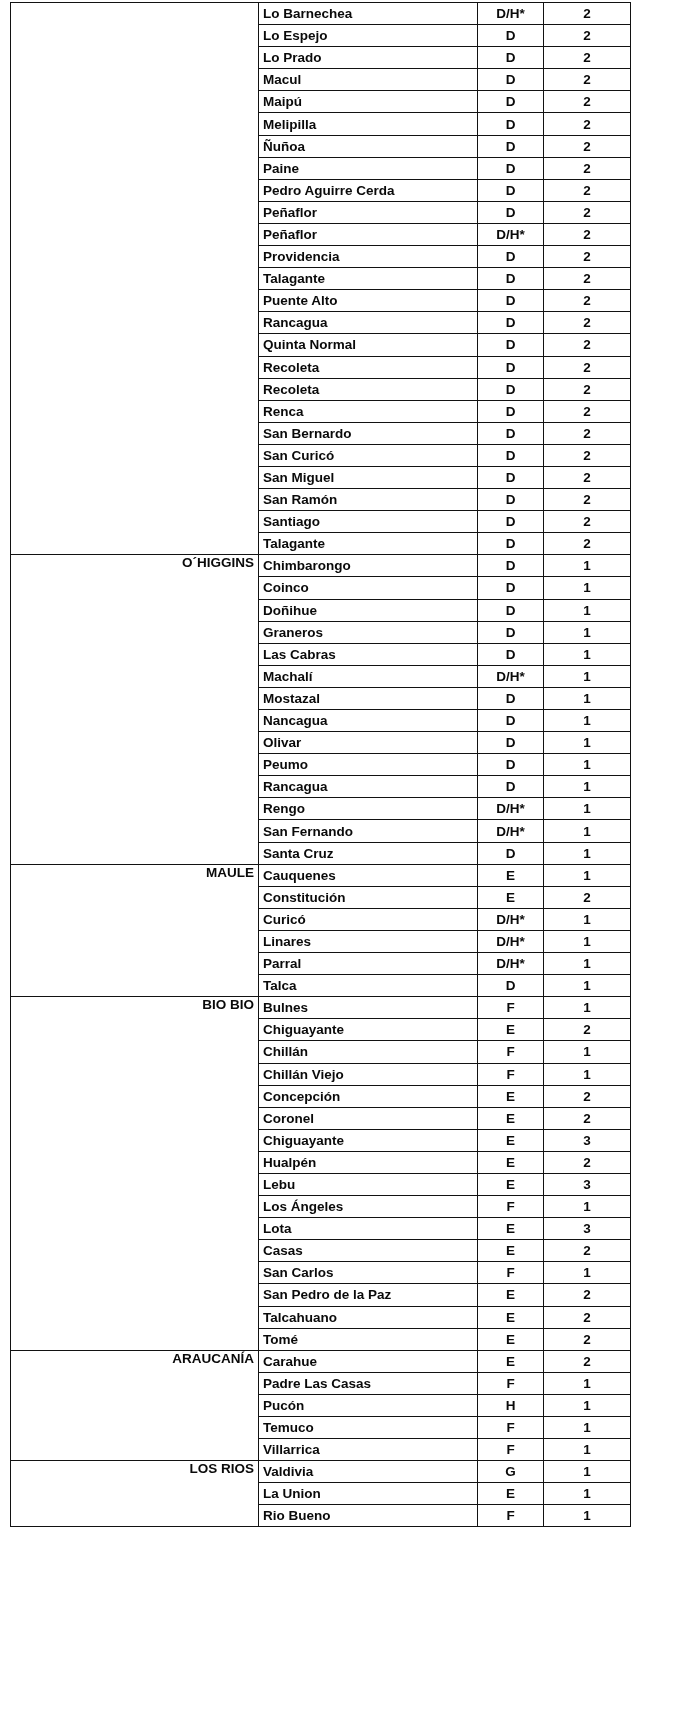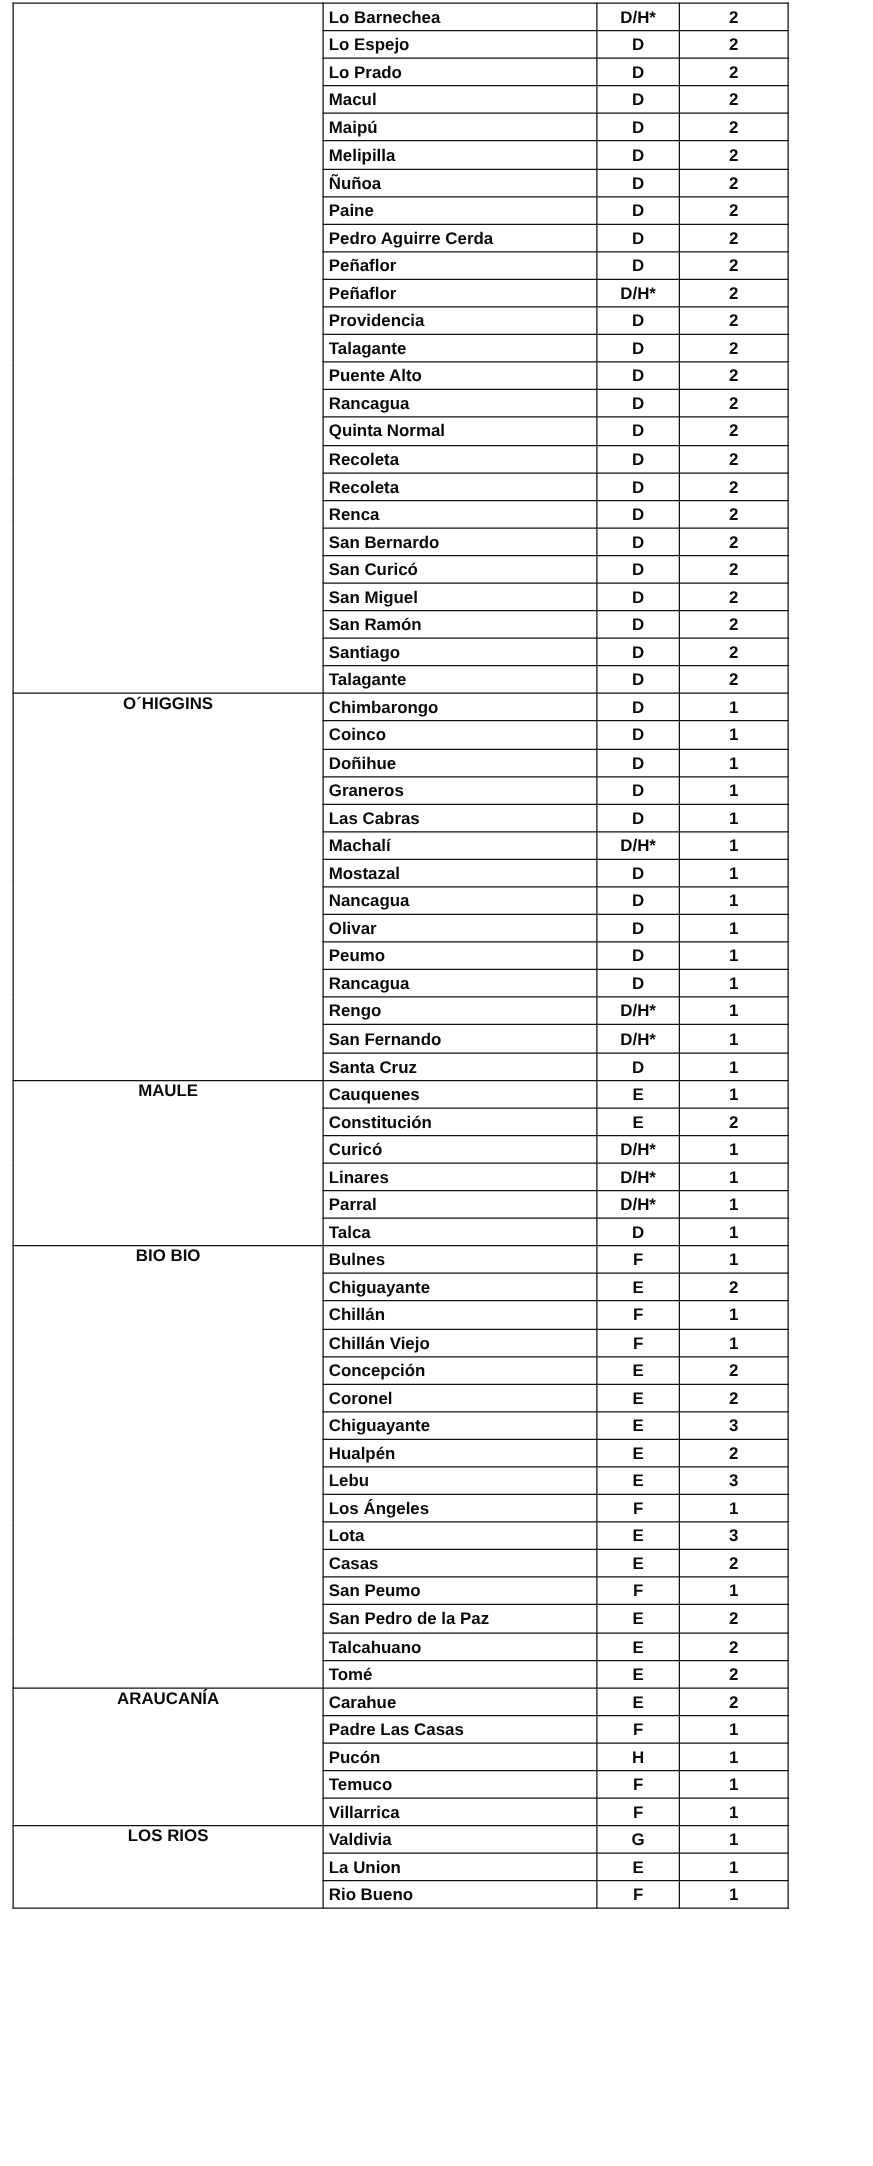--- a/index.html
+++ b/index.html
@@ -34,21 +34,21 @@
     color: #0a0a0a;
     padding: 0 4px;
     overflow: hidden;
     white-space: nowrap;
     box-sizing: content-box;
   }
   td.region-cell {
     vertical-align: top;
     padding-top: 2px;
     padding-left: 6px;
-    text-align: center;
+    text-align: right;
   }
   td.name-cell {
     text-align: left;
     padding-left: 7px;
   }
   td.code-cell,
   td.num-cell {
     text-align: center;
   }
 </style>
@@ -347,21 +347,21 @@
           <td class="name-cell">Lota</td>
           <td class="code-cell">E</td>
           <td class="num-cell">3</td>
         </tr>
         <tr>
           <td class="name-cell">Casas</td>
           <td class="code-cell">E</td>
           <td class="num-cell">2</td>
         </tr>
         <tr>
-          <td class="name-cell">San Peumo</td>
+          <td class="name-cell">San Carlos</td>
           <td class="code-cell">F</td>
           <td class="num-cell">1</td>
         </tr>
         <tr>
           <td class="name-cell">San Pedro de la Paz</td>
           <td class="code-cell">E</td>
           <td class="num-cell">2</td>
         </tr>
         <tr>
           <td class="name-cell">Talcahuano</td>

